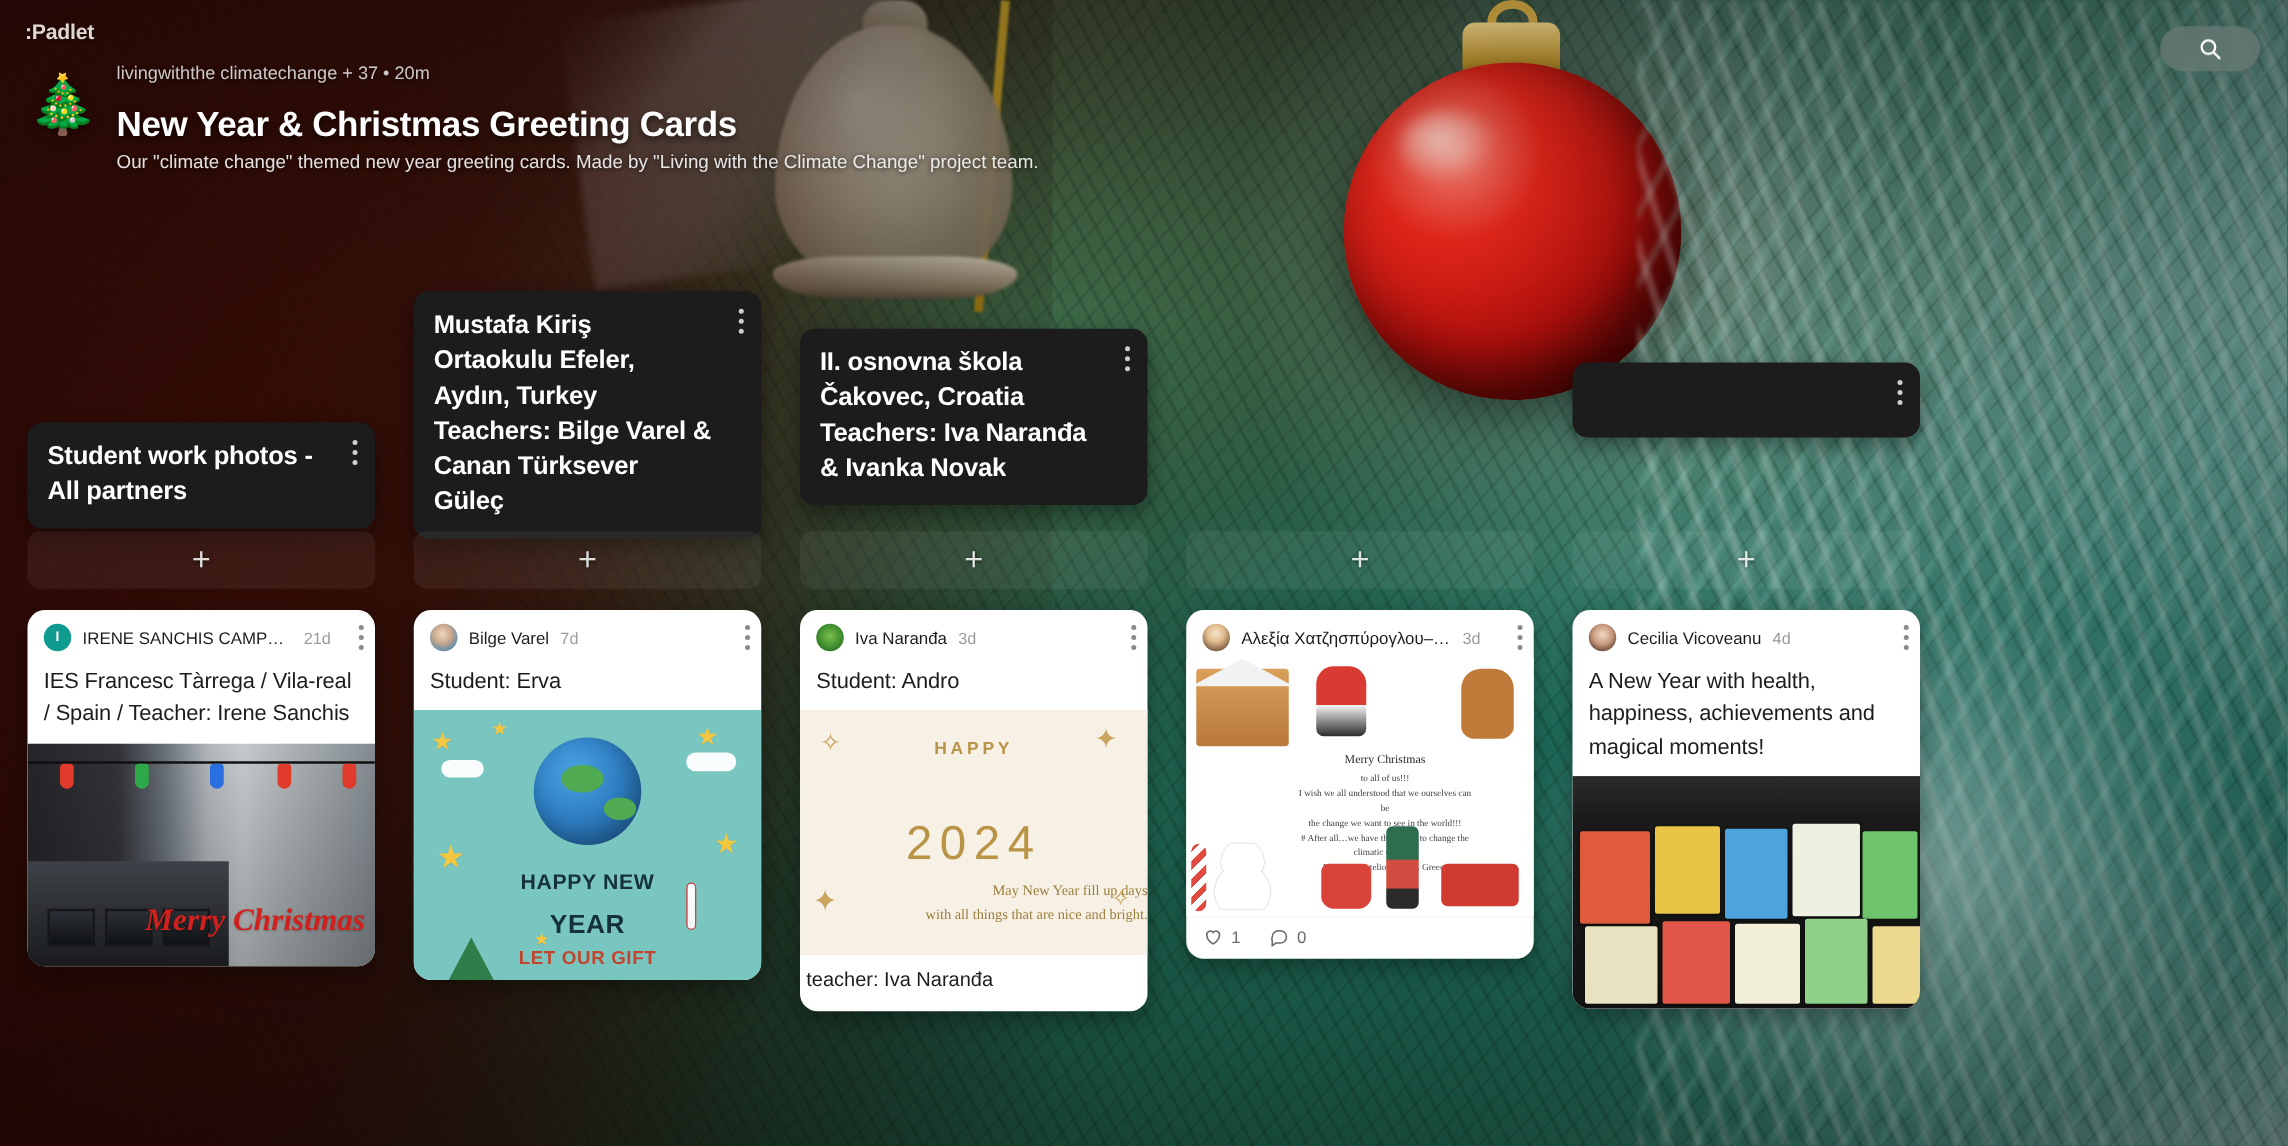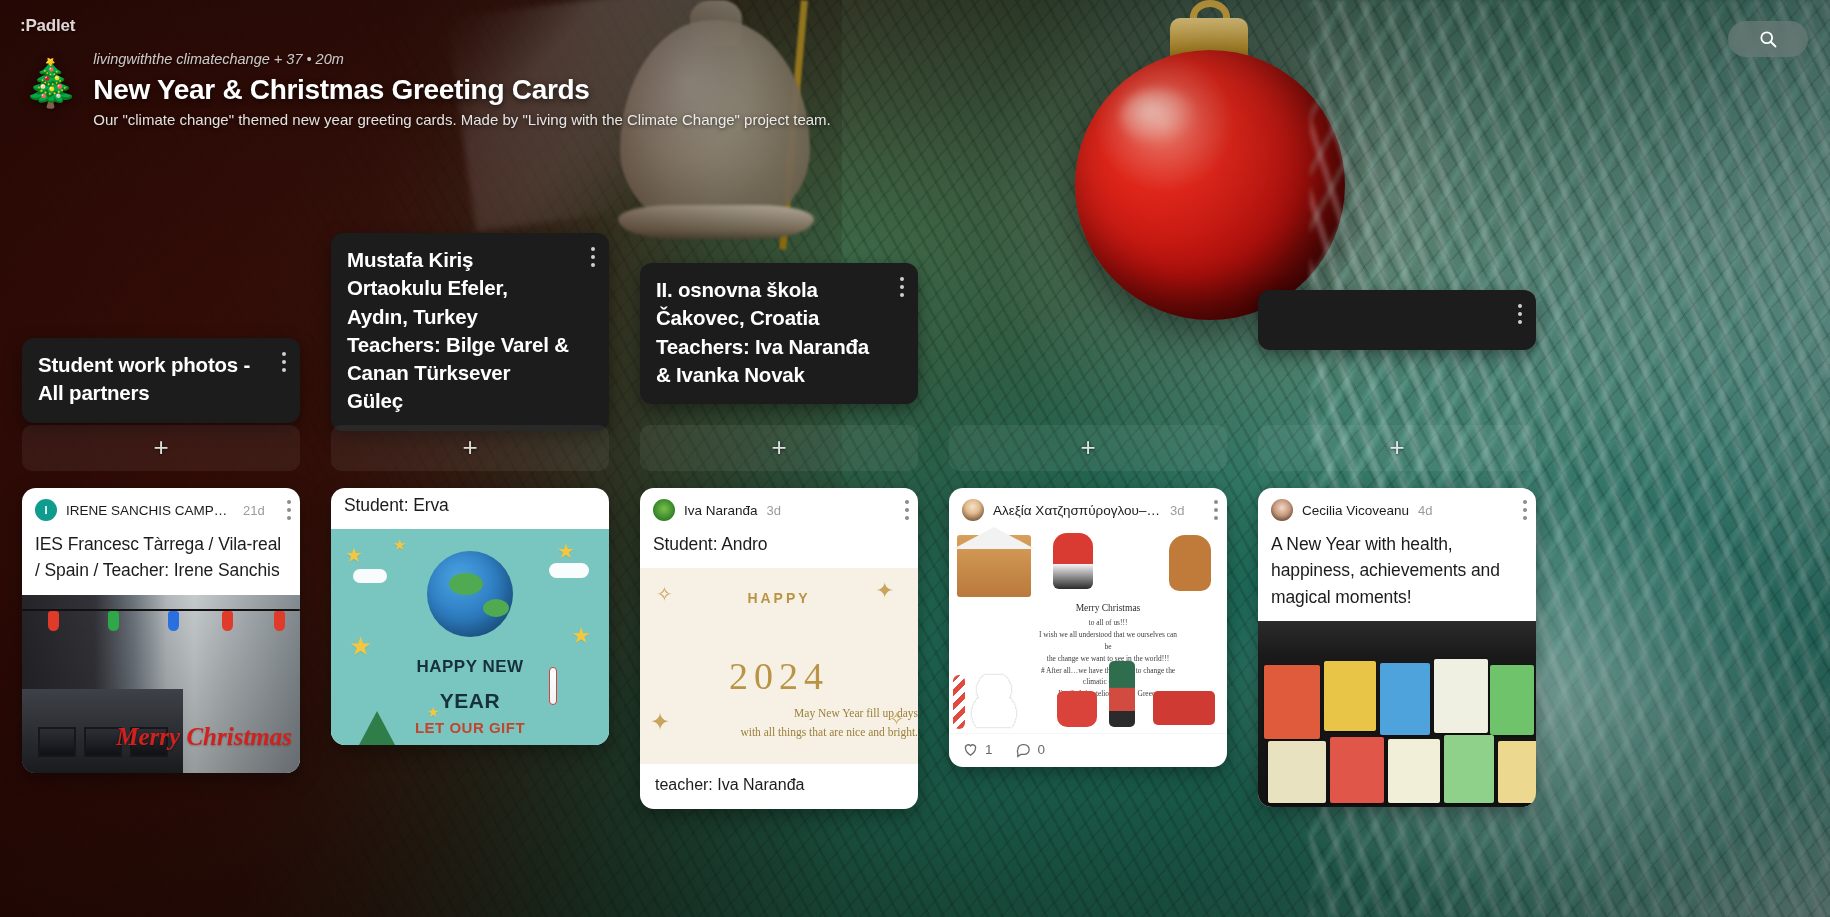--- a/index.html
+++ b/index.html
@@ -129,23 +129,22 @@
   .board-header {
     position: absolute; left: 22px; top: 48px;
     display: flex; align-items: flex-start; gap: 14px;
   }
   .board-emoji {
     font-size: 46px; line-height: 1; margin-top: 12px;
     filter: drop-shadow(0 2px 4px rgba(0,0,0,.5));
   }
   .board-meta {
     color: rgba(255,255,255,0.78);
-    font-size: 14.5px; margin-top: 3px; margin-bottom: 6px;
+    font-size: 14.5px; margin-top: 3px; margin-bottom: 16px;
     text-shadow: 0 1px 3px rgba(0,0,0,.7);
-    font-style: italic;
   }
   .board-title {
     color: #ffffff; font-size: 28px; font-weight: 700;
     letter-spacing: -0.3px; line-height: 1.18;
     text-shadow: 0 2px 6px rgba(0,0,0,.65);
   }
   .board-desc {
     color: rgba(255,255,255,0.88); font-size: 15px; margin-top: 5px;
     text-shadow: 0 1px 4px rgba(0,0,0,.7);
   }
@@ -220,21 +219,21 @@
   .post-dots {
     position: absolute; right: 9px; top: 12px; width: 4px; cursor: pointer;
   }
   .post-dots .dot { background: #8b8b8b; }
   .post-body {
     padding: 4px 13px 11px 13px;
     font-size: 17.5px; line-height: 1.5; color: #1c1c1c;
     letter-spacing: -0.1px;
   }
   .post-caption {
-    padding: 10px 13px 12px 15px;
+    padding: 10px 13px 12px 5px;
     font-size: 16px; color: #1c1c1c; line-height: 1.4;
   }
   .media { width: 100%; position: relative; overflow: hidden; }
 
   .post-actions {
     display: flex; align-items: center; gap: 22px;
     padding: 7px 13px 9px 13px;
     border-top: 1px solid rgba(0,0,0,0.04);
   }
   .action { display: flex; align-items: center; gap: 6px; cursor: pointer; }
@@ -315,21 +314,21 @@
     position: absolute; left: 0; right: 0; text-align: center; top: 22px;
     color: #b99446; font-size: 14px; letter-spacing: 3px; font-weight: 600;
   }
   .m-newyear .ny-main {
     position: absolute; left: 0; right: 0; text-align: center; top: 44px;
     color: #b99446; font-family: "Liberation Serif", serif;
     font-size: 36px; letter-spacing: 3px;
   }
   .m-newyear .ny-year {
     position: absolute; left: 0; right: 0; text-align: center; top: 86px;
-    color: #b99446; font-family: Liberation Serif, serif;
+    color: #b99446; font-family: Liberation Sans, sans-serif;
     font-size: 38px; letter-spacing: 6px;
   }
   .m-newyear .ny-sub {
     position: absolute; left: 0; right: 0; text-align: right; top: 136px;
     color: #9c7e3c; font-family: "Liberation Serif", serif; font-size: 11.5px; line-height: 1.6;
   }
   .m-newyear .spark { position: absolute; color: #c8a45c; font-size: 16px; }
 
   .m-xmas {
     height: 206px; position: relative;
@@ -488,20 +487,30 @@
         <div class="dots">
           <div class="dot"></div>
             <div class="dot"></div>
             <div class="dot"></div>
         </div>
       </div>
       <div class="col-add" style="top:200px;">
         <span class="plus">+</span>
       </div>
       <div class="post">
+        <div class="post-head">
+          <div class="avatar av-bilge"></div>
+          <div class="post-author">Bilge Varel</div>
+          <div class="post-time">7d</div>
+          <div class="post-dots">
+            <div class="dot"></div>
+              <div class="dot"></div>
+              <div class="dot"></div>
+          </div>
+        </div>
         <div class="post-body">Student: Erva</div>
         <div class="media m-earthcard">
           <div class="cloud" style="left:22px;top:40px;width:34px;height:14px;"></div>
           <div class="cloud" style="right:20px;top:34px;width:40px;height:15px;"></div>
           <div class="globe"></div>
           <div class="land" style="left:118px;top:44px;width:34px;height:22px;"></div>
           <div class="land" style="left:152px;top:70px;width:26px;height:18px;"></div>
           <div class="star" style="left:14px;top:16px;">★</div>
           <div class="star" style="left:62px;top:8px;font-size:15px;">★</div>
           <div class="star" style="right:34px;top:12px;">★</div>

